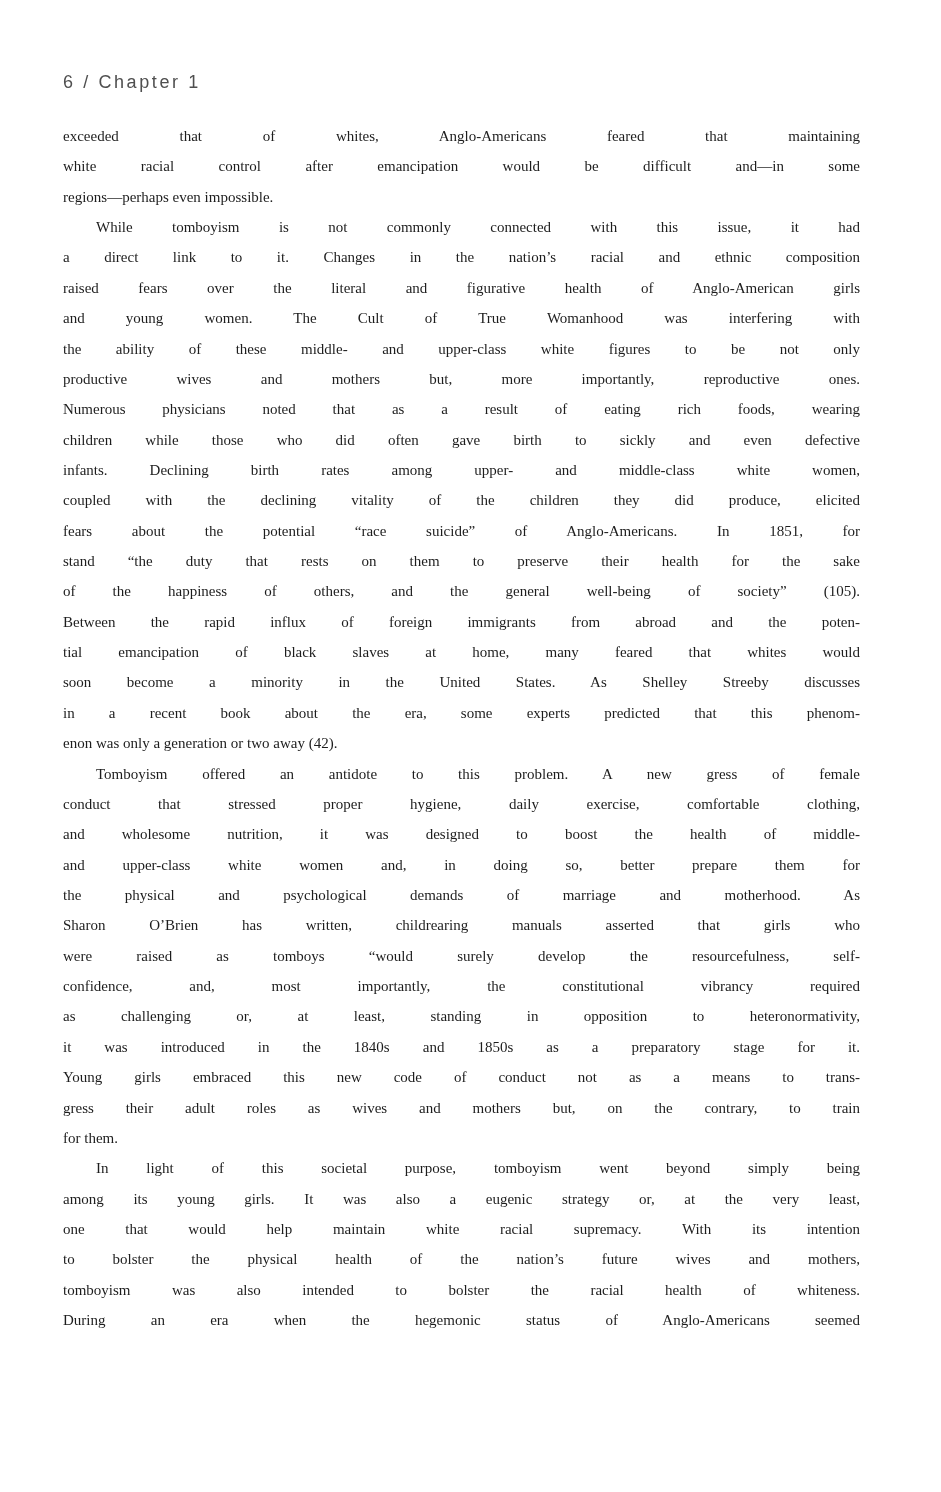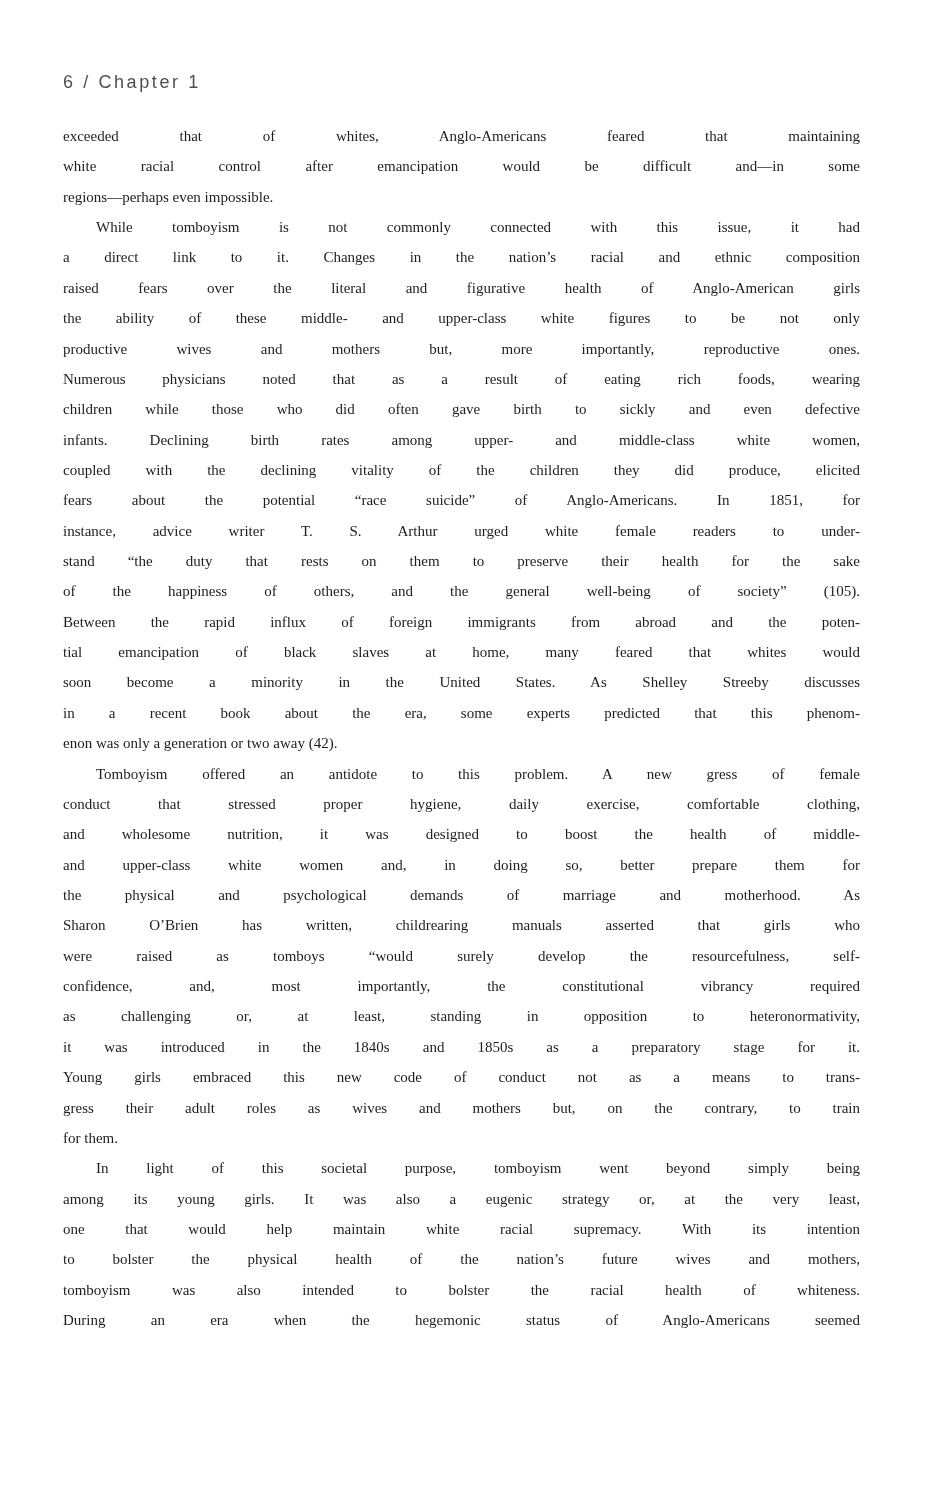--- a/index.html
+++ b/index.html
@@ -53,28 +53,28 @@
 
   <div class="text-block">
 
     <div class="line">exceeded that of whites, Anglo-Americans feared that maintaining</div>
     <div class="line">white racial control after emancipation would be difficult and—in some</div>
     <div class="line par-end">regions—perhaps even impossible.</div>
 
     <div class="line indent">While tomboyism is not commonly connected with this issue, it had</div>
     <div class="line">a direct link to it. Changes in the nation’s racial and ethnic composition</div>
     <div class="line">raised fears over the literal and figurative health of Anglo-American girls</div>
+    <div class="line">and young women. The Cult of True Womanhood was interfering with</div>
     <div class="line">the ability of these middle- and upper-class white figures to be not only</div>
     <div class="line">productive wives and mothers but, more importantly, reproductive ones.</div>
     <div class="line">Numerous physicians noted that as a result of eating rich foods, wearing</div>
     <div class="line">children while those who did often gave birth to sickly and even defective</div>
     <div class="line">infants. Declining birth rates among upper- and middle-class white women,</div>
     <div class="line">coupled with the declining vitality of the children they did produce, elicited</div>
     <div class="line">fears about the potential “race suicide” of Anglo-Americans. In 1851, for</div>
-    <div class="line">instance, advice writer T. S. Arthur urged white female readers to under-</div>
     <div class="line">stand “the duty that rests on them to preserve their health for the sake</div>
     <div class="line">of the happiness of others, and the general well-being of society” (105).</div>
     <div class="line">Between the rapid influx of foreign immigrants from abroad and the poten-</div>
     <div class="line">tial emancipation of black slaves at home, many feared that whites would</div>
     <div class="line">soon become a minority in the United States. As Shelley Streeby discusses</div>
     <div class="line">in a recent book about the era, some experts predicted that this phenom-</div>
     <div class="line par-end">enon was only a generation or two away (42).</div>
 
     <div class="line indent">Tomboyism offered an antidote to this problem. A new gress of female</div>
     <div class="line">conduct that stressed proper hygiene, daily exercise, comfortable clothing,</div>

